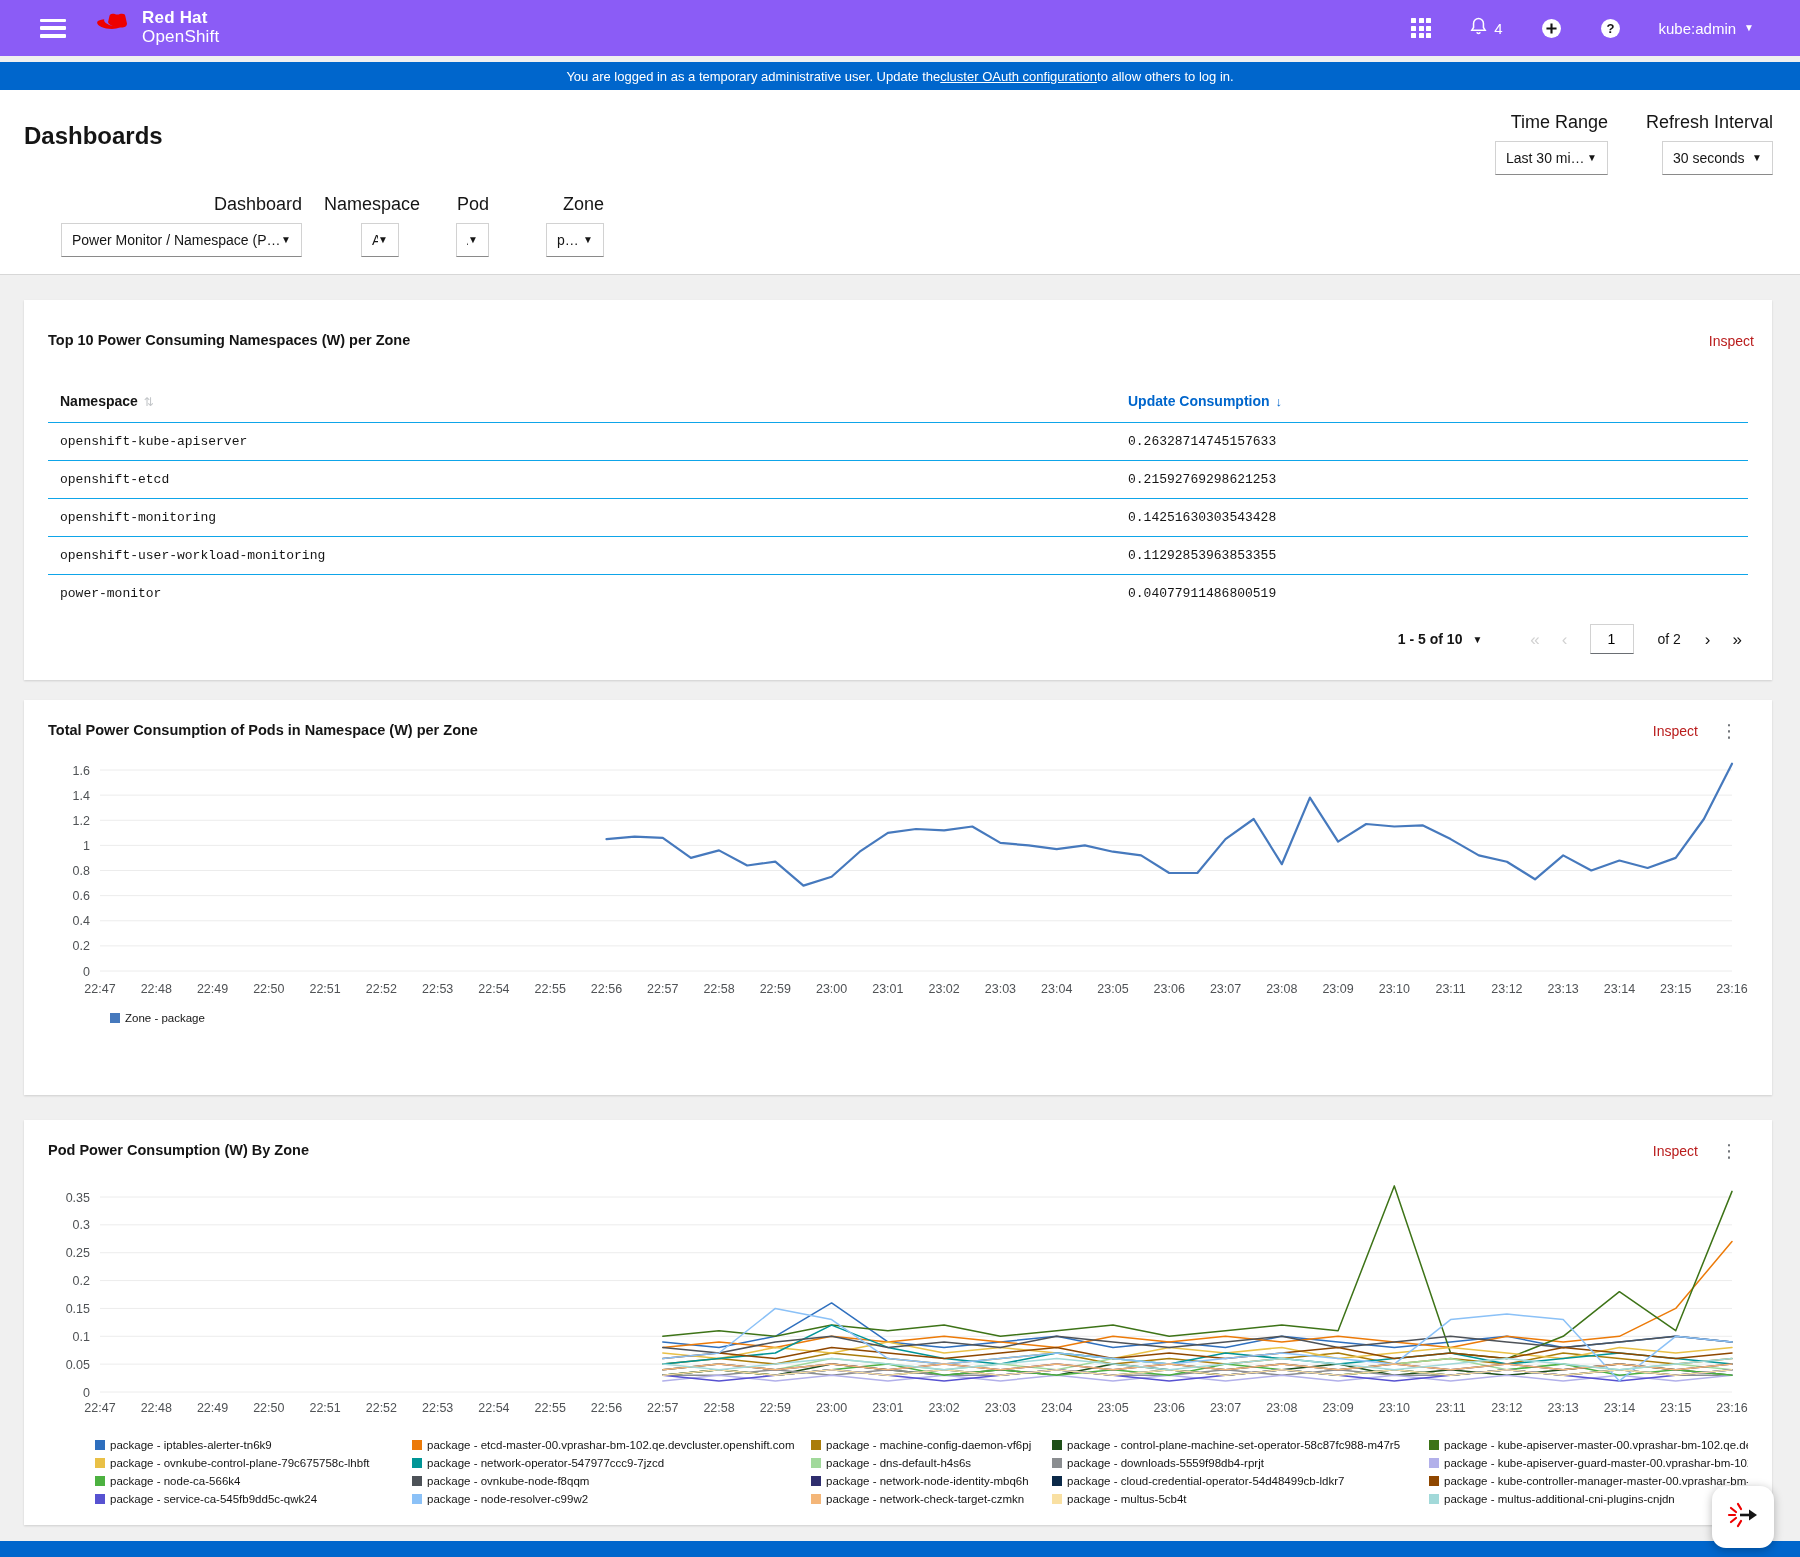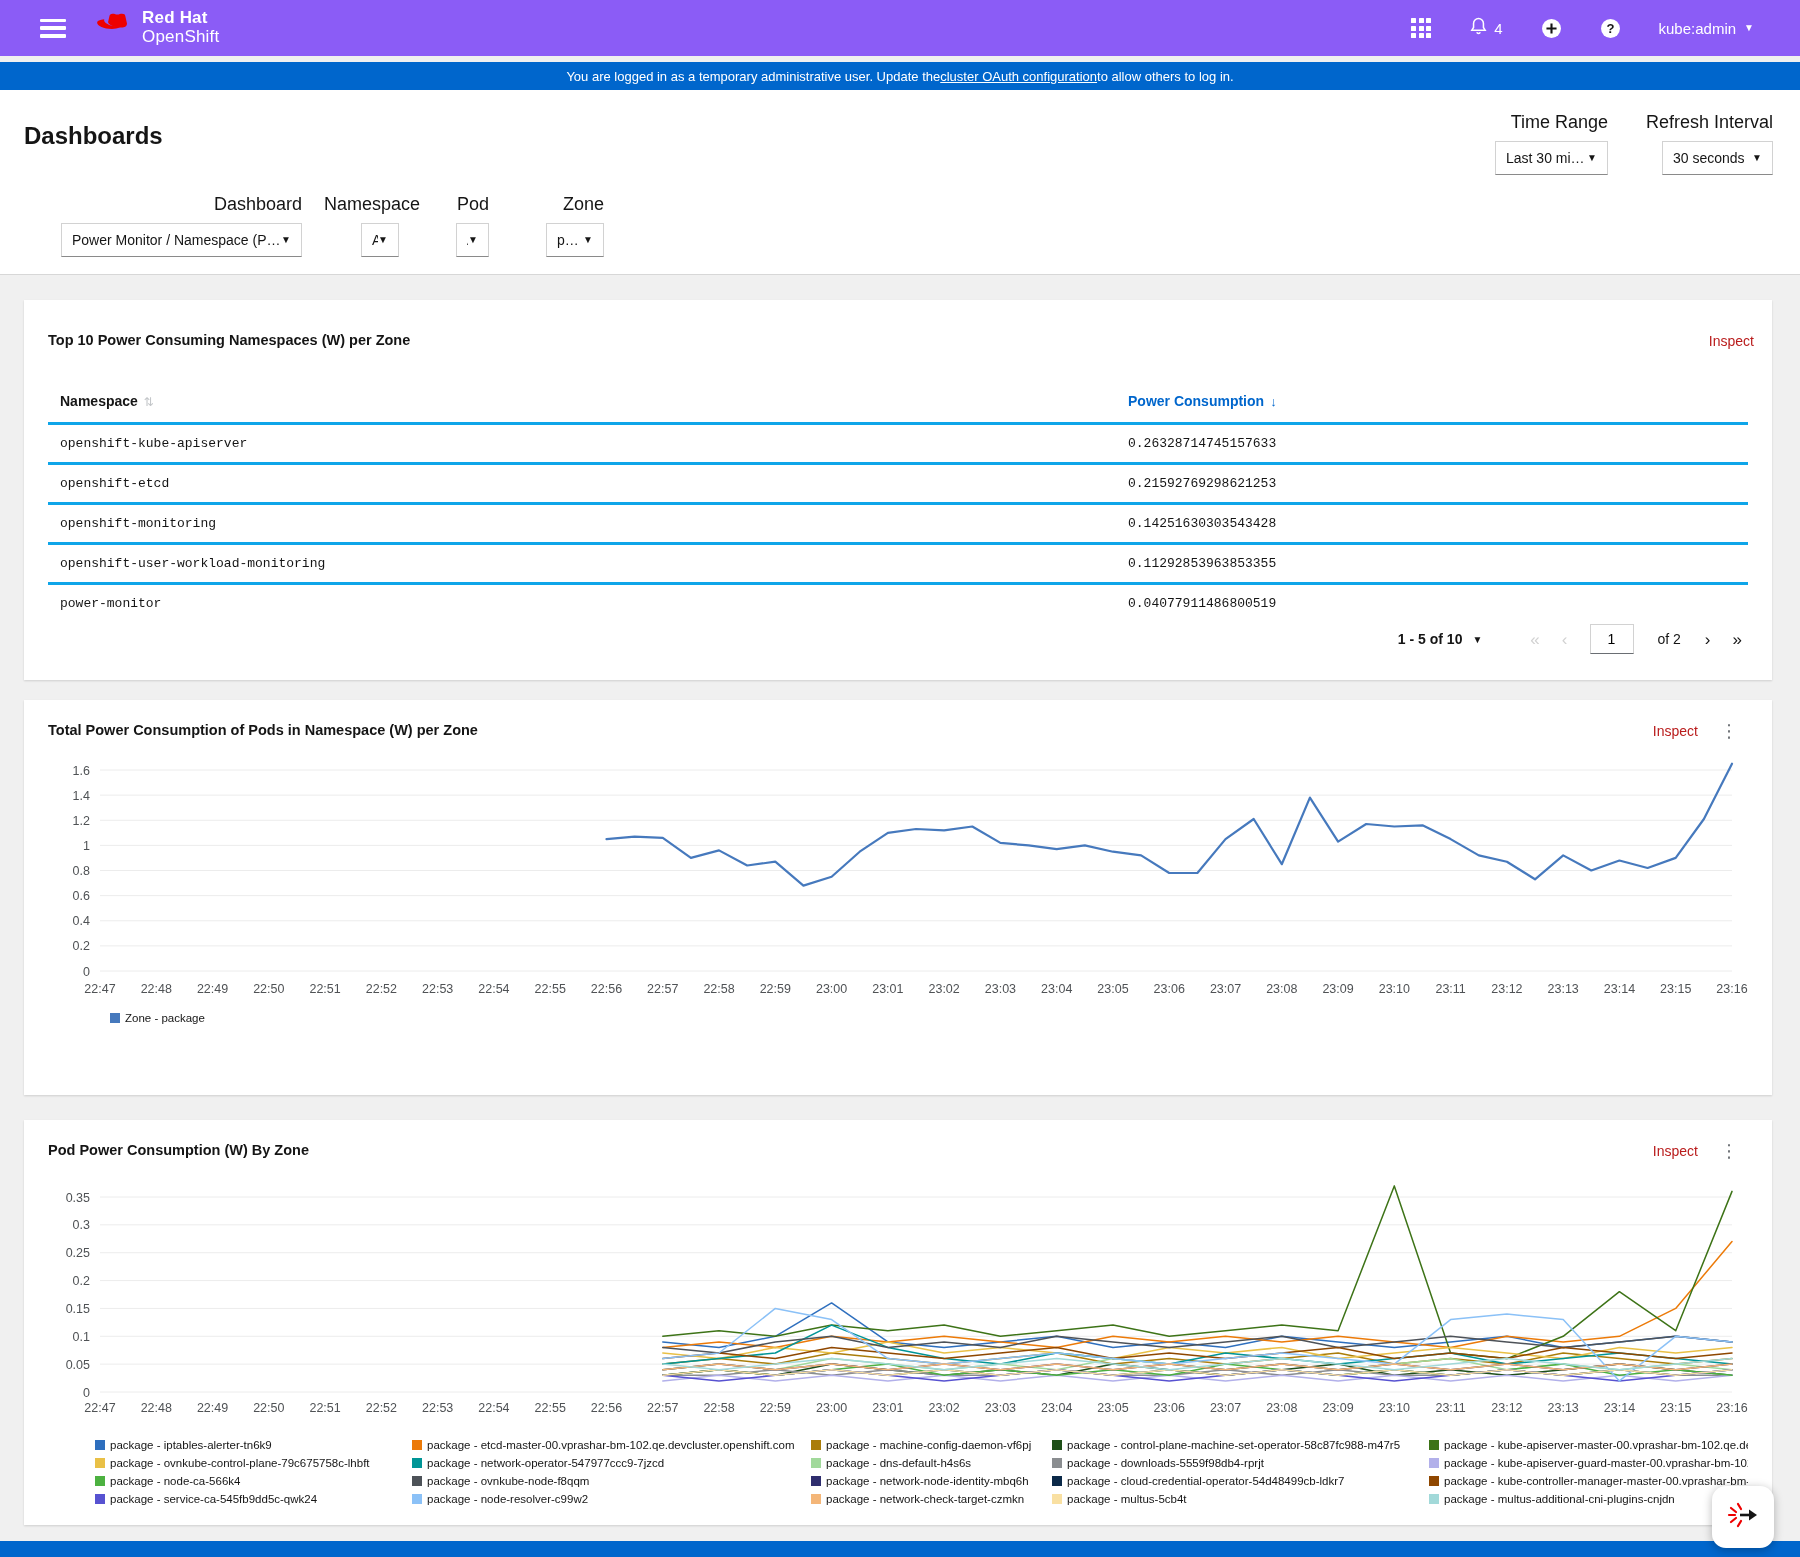--- a/index.html
+++ b/index.html
@@ -55,21 +55,21 @@
   .card-2 .inspect-link, .card-3 .inspect-link { top:23px; right:74px; }
   .kebab { position:absolute; right:34px; top:20px; font-size:18px; color:#6a6e73; cursor:pointer; letter-spacing:0; }
 
   
   .ns-table { position:absolute; left:24px; right:24px; top:80px; border-collapse:collapse; width:calc(100% - 48px); }
   .ns-table th { text-align:left; font-size:14px; font-weight:700; padding:13px 12px 13px 12px; }
   .ns-table th.col-power { width:632px; color:#0066cc; cursor:pointer; }
   .ns-table th.col-ns { cursor:pointer; }
   .sort-idle { color:#c2c5c8; font-size:12px; margin-left:6px; font-weight:400; }
   .sort-desc { font-size:13px; margin-left:6px; }
-  .ns-table td { font-family:"Liberation Mono", monospace; font-size:13px; padding:11px 12px; border-top:3px solid #0ea5e9; }
+  .ns-table td { font-family:"Liberation Mono", monospace; font-size:13px; padding:11px 12px; border-top:1px solid #0ea5e9; }
 
   
   .pagination { position:absolute; right:30px; bottom:26px; display:flex; align-items:center; font-size:14px; }
   .pag-range { font-weight:600; }
   .pag-caret { font-size:10px; margin-left:10px; color:#151515; cursor:pointer; }
   .pag-nav { display:flex; align-items:center; margin-left:48px; gap:22px; }
   .chev { font-size:17px; line-height:1; cursor:pointer; }
   .chev.disabled { color:#d2d2d2; cursor:default; }
   .page-input { width:44px; height:30px; text-align:center; font-size:14px; border:1px solid #d2d2d2; border-bottom-color:#6a6e73; font-family:"Liberation Sans",sans-serif; }
   .pag-of { margin:0 2px; }
@@ -209,21 +209,21 @@
   <section class="card card-1">
     <div class="card-title">Top 10 Power Consuming Namespaces (W) per Zone</div>
     <a class="inspect-link">Inspect</a>
     <table class="ns-table">
       <thead>
         <tr>
           <th class="col-ns">
             <span>Namespace</span><span class="sort-idle">⇅</span>
           </th>
           <th class="col-power">
-            <span>Power Consumption</span><span class="sort-desc">↓</span>
+            <span>Update Consumption</span><span class="sort-desc">↓</span>
           </th>
         </tr>
       </thead>
       <tbody>
           <tr>
             <td>openshift-kube-apiserver</td>
             <td>0.26328714745157633</td>
           </tr>
           <tr>
             <td>openshift-etcd</td>

